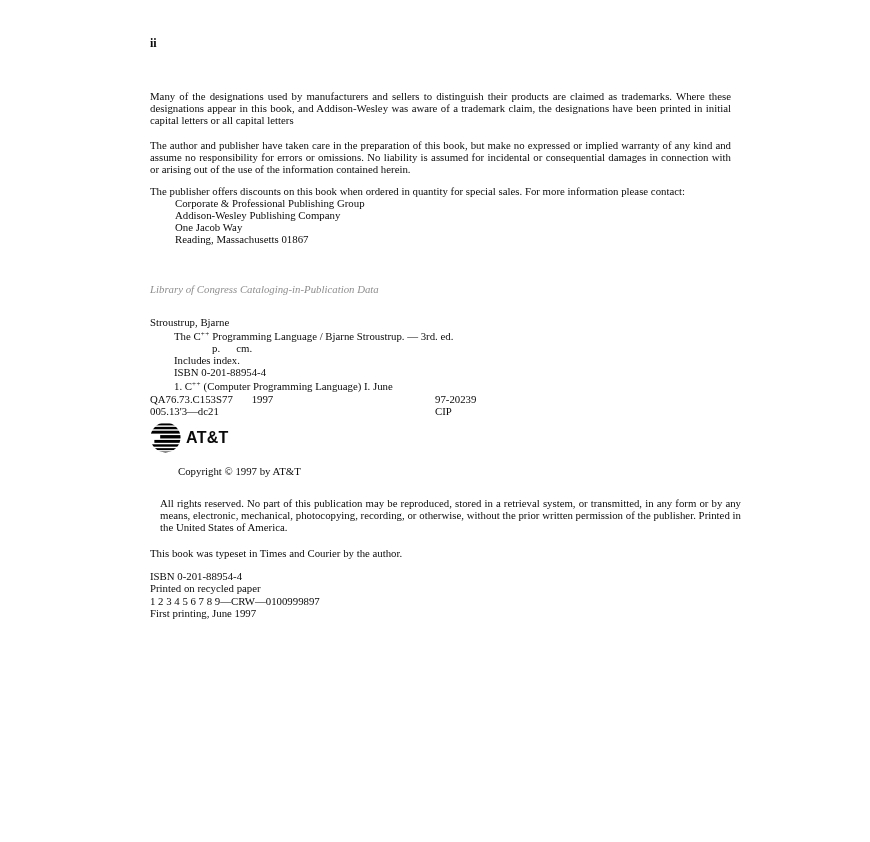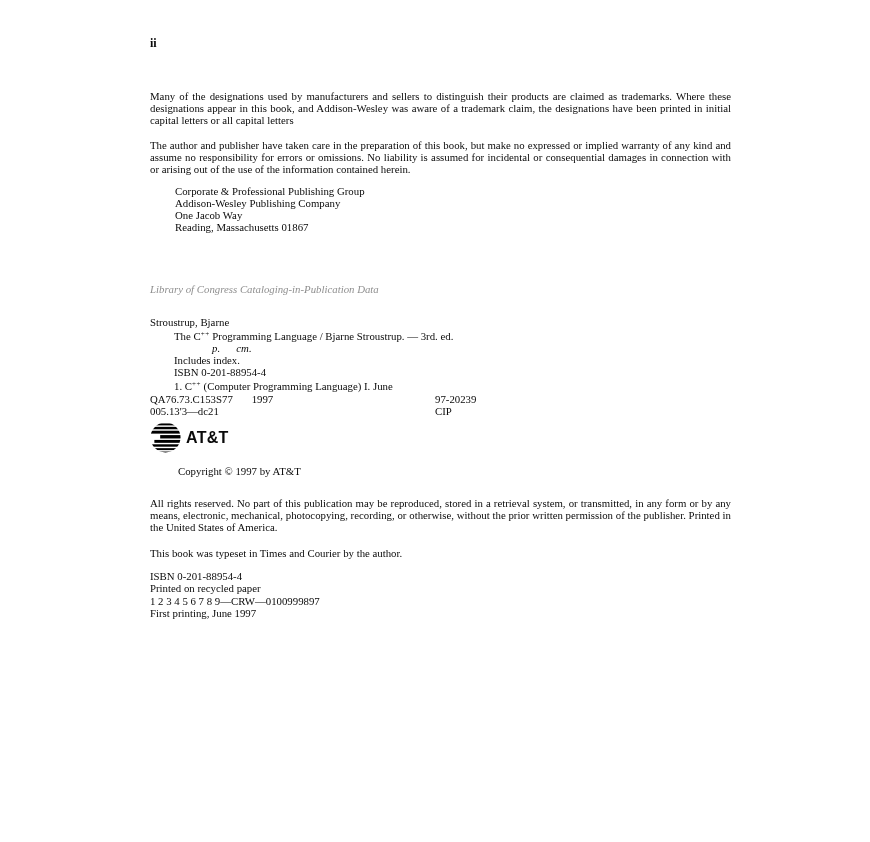--- a/index.html
+++ b/index.html
@@ -33,58 +33,59 @@
   .loc-heading {
     top: 284px;
     font-style: italic;
     color: #8f8f8f;
     font-size: 10.8px;
   }
 
   .cip { top: 316px; }
   .cip .row { position: relative; white-space: pre; line-height: 12.1px; }
   .cip .ind  { padding-left: 24px; }
-  .cip .ind2 { padding-left: 62px; font-style: italic; }
+  .cip .ind2 { padding-left: 62px; }
   .cip .right-col { position: absolute; left: 285px; top: 0; }
   sup.pp { font-size: 7px; vertical-align: 4px; letter-spacing: 0.5px; }
 
   .logo-block {
     top: 422px;
     display: flex;
     align-items: center;
     gap: 5px;
     width: 200px;
   }
   .globe { width: 31px; height: 31px; display: block; }
   .brand {
     font-family: "Liberation Sans", "DejaVu Sans", sans-serif;
     font-weight: bold;
     font-size: 16px;
     letter-spacing: 0.3px;
   }
 
   .copyright-line { top: 466px; margin-left: 28px; }
-  .rights { top: 498px; }
+  .rights { top: 498px; margin-left: 10px; }
   .typeset { top: 548px; }
 
   .isbn-block { top: 570px; }
   .isbn-block div { line-height: 12.4px; white-space: pre; }
 </style>
 </head>
 <body>
 
 <div class="page">
 
   <div class="block pgnum">ii</div>
 
   <div class="block just" style="top:91px">Many of the designations used by manufacturers and sellers to distinguish their products are claimed as trademarks.  Where these designations appear in this book, and Addison-Wesley was aware of a trademark claim, the designations have been printed in initial capital letters or all capital letters</div>
 
   <div class="block just" style="top:140px">The author and publisher have taken care in the preparation of this book, but make no expressed or implied warranty of any kind and assume no responsibility for errors or omissions.  No liability is assumed for incidental or consequential damages in connection with or arising out of the use of the information contained herein.</div>
 
   <div class="block" style="top:186px">
+    <div class="just">The publisher offers discounts on this book when ordered in quantity for special sales.  For more information please contact:</div>
     <div class="indent1">Corporate &amp; Professional Publishing Group</div>
     <div class="indent1">Addison-Wesley Publishing Company</div>
     <div class="indent1">One Jacob Way</div>
     <div class="indent1">Reading, Massachusetts 01867</div>
   </div>
 
   <div class="block loc-heading">Library of Congress Cataloging-in-Publication Data</div>
 
   <div class="block cip">
     <div class="row">Stroustrup, Bjarne</div>

